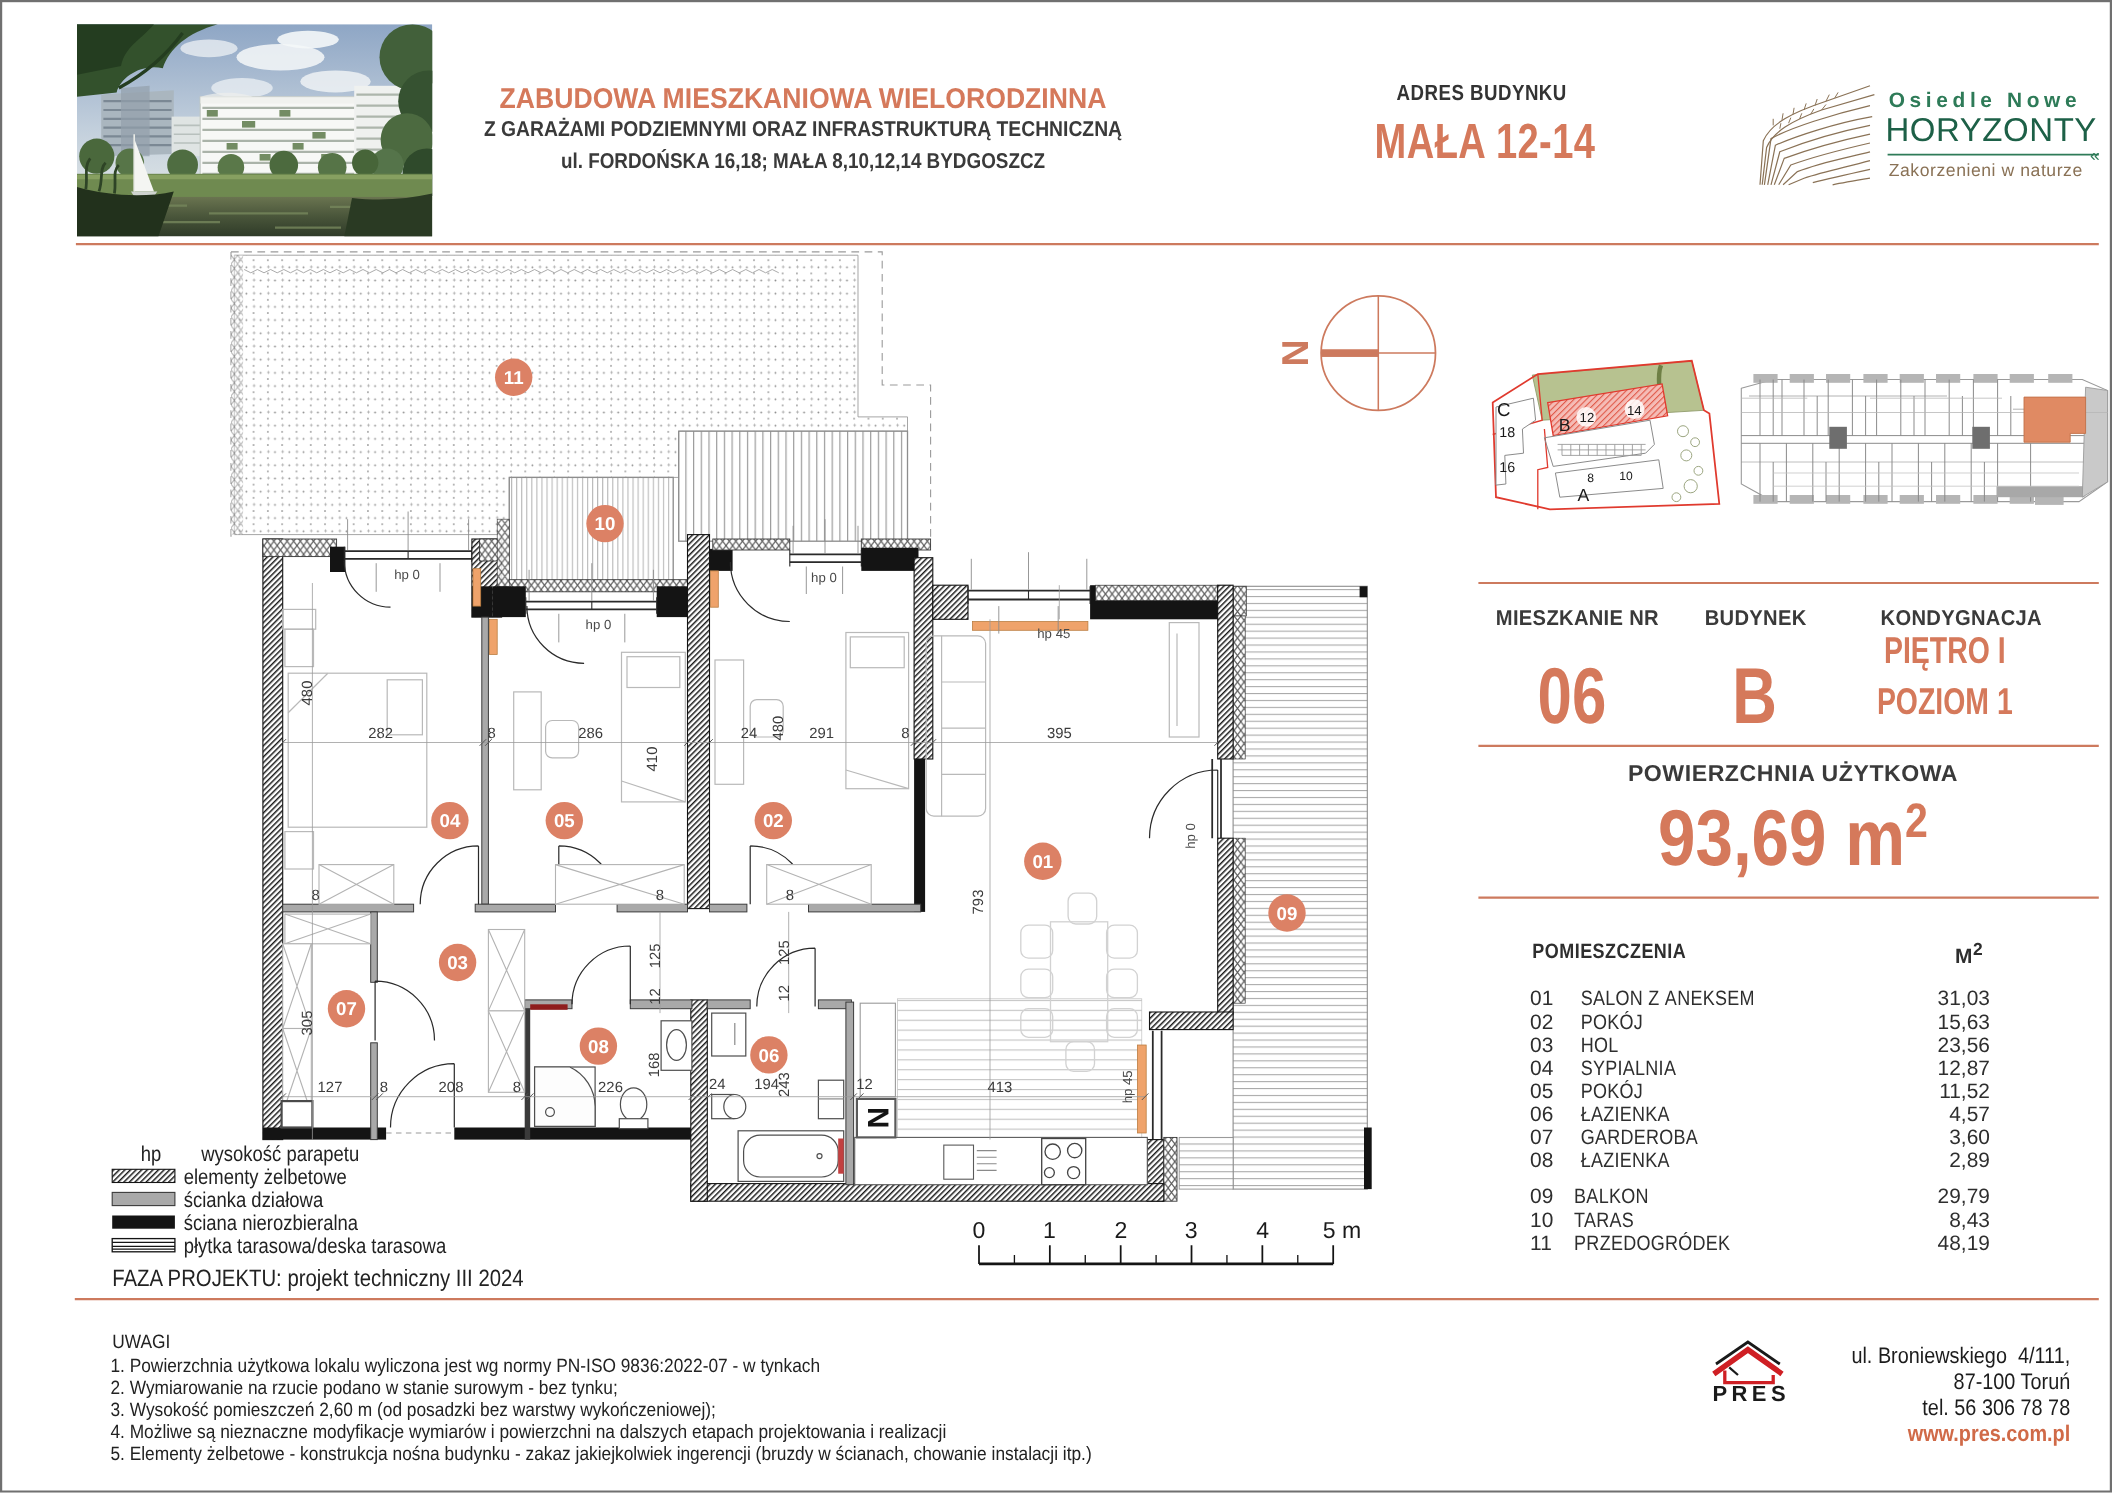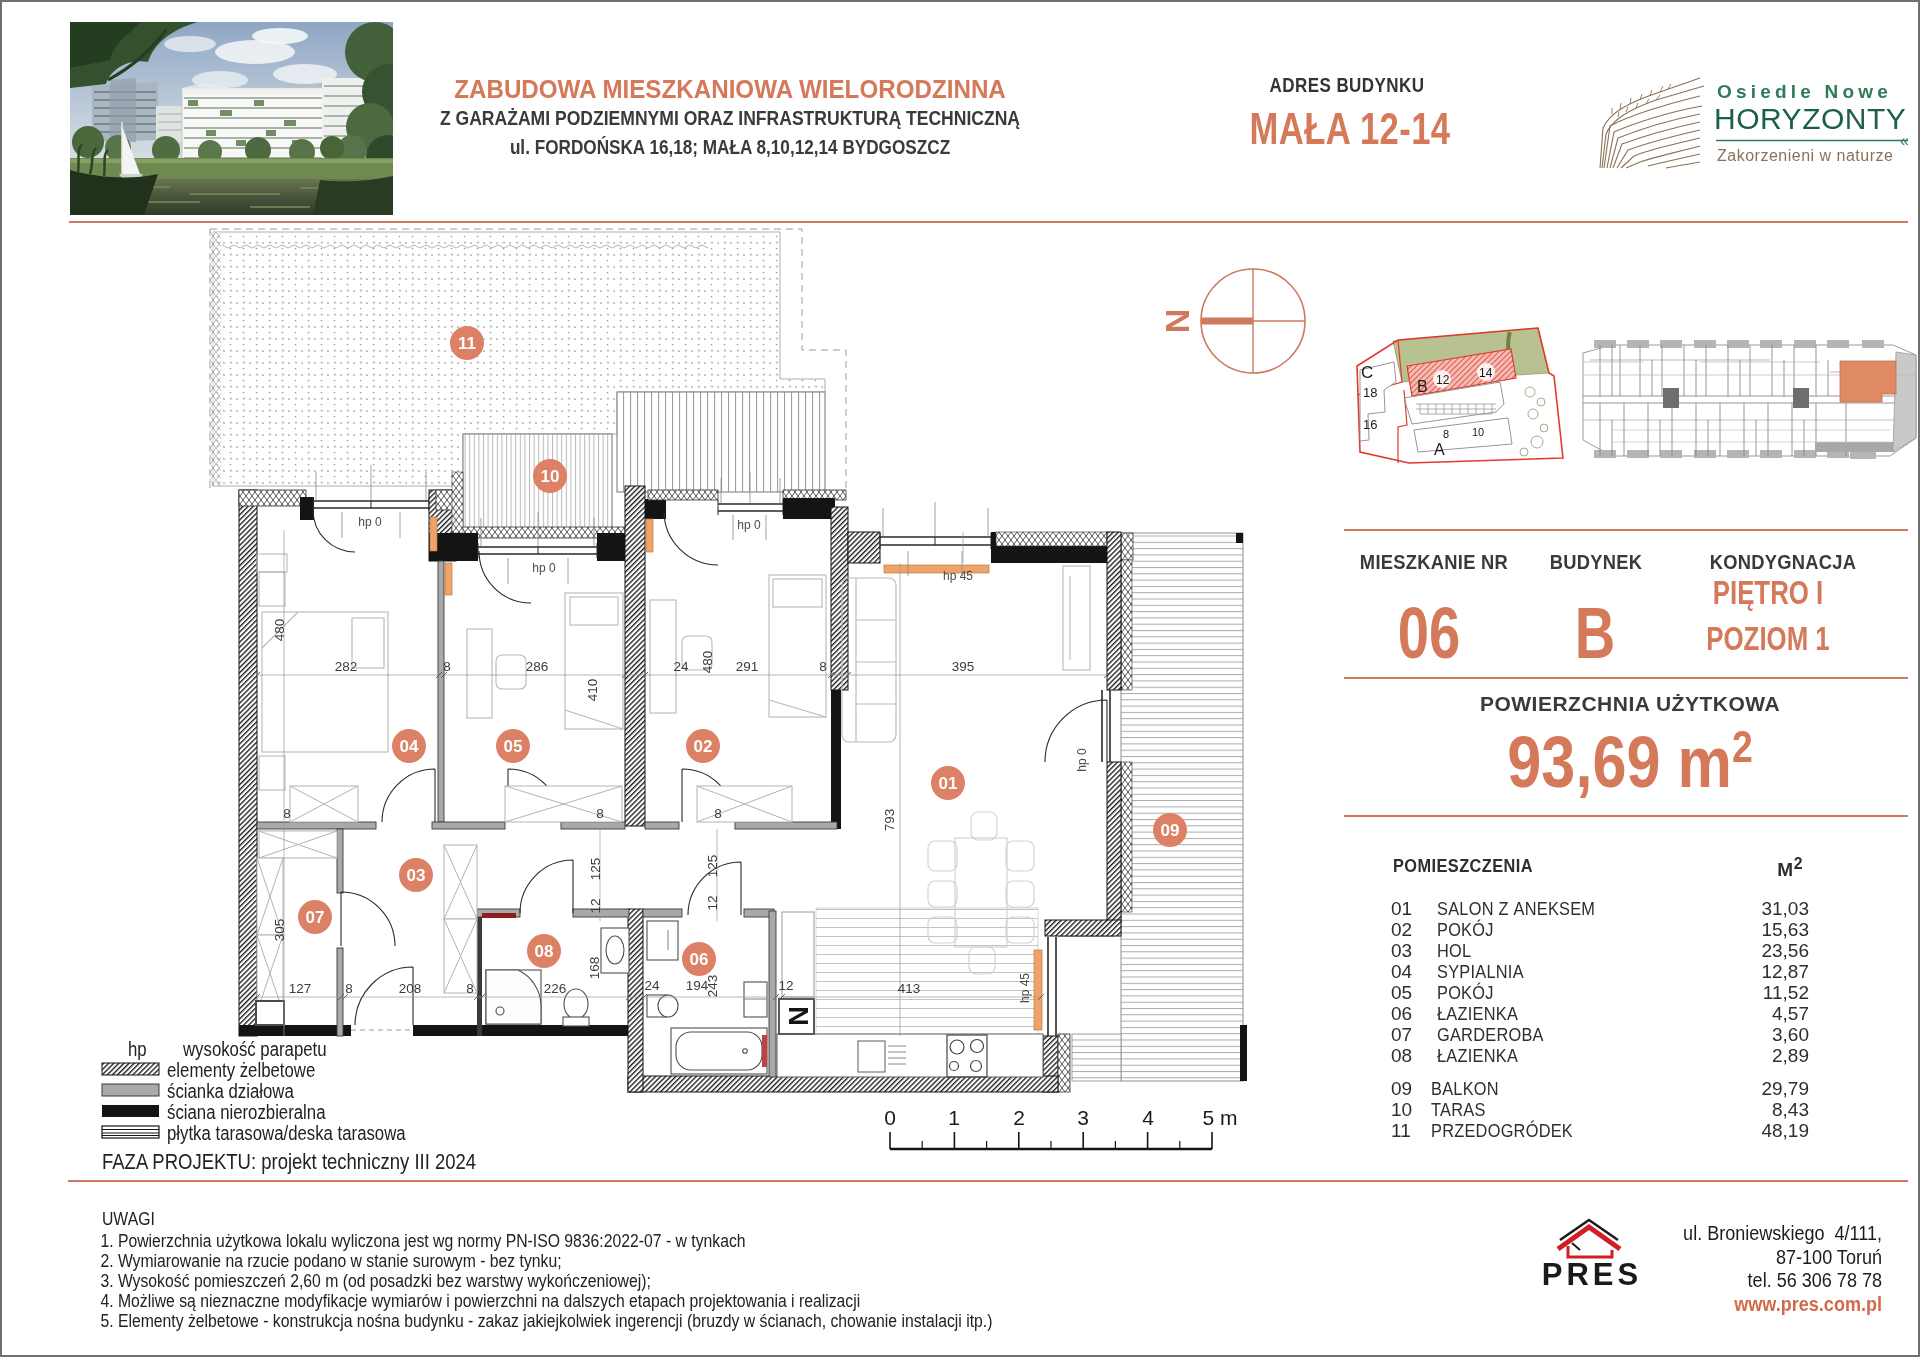--- a/index.html
+++ b/index.html
@@ -25,21 +25,21 @@
   .tab{left:1391px;top:855px;width:420px;font-size:19px;color:#2e2e2e;}
   .tab .hd{font-weight:700;letter-spacing:0.5px;}
   .row{position:absolute;left:0;width:420px;height:21px;text-decoration:underline;}
   .rn{position:absolute;left:0;}
   .rname{position:absolute;left:46px;letter-spacing:0.3px;transform:scaleX(0.86);transform-origin:0 50%;white-space:nowrap;}
   .rv{position:absolute;right:2px;text-align:right;}
   .leg{font-size:19.5px;color:#222;transform:scaleX(0.86);transform-origin:0 0;white-space:nowrap;}
   .faza{left:102px;top:1150px;font-size:21.5px;color:#222;transform:scaleX(0.86);transform-origin:0 0;white-space:nowrap;}
   .uwagi{left:102px;top:1209px;font-size:17.5px;color:#222;transform:scaleX(0.9);transform-origin:0 0;}
   .notes{left:96px;top:1231px;font-size:17.5px;color:#222;line-height:20px;transform:scaleX(0.9);transform-origin:0 0;white-space:nowrap;}
-  .pres-t{left:1530px;top:1257px;width:124px;text-align:center;font-size:31px;font-weight:700;letter-spacing:4px;color:#1a1a1a;}
+  .pres-t{left:1530px;top:1257px;width:124px;text-align:center;font-size:20px;font-weight:700;letter-spacing:4px;color:#1a1a1a;}
   .addr{left:1560px;top:1221px;width:322px;text-align:right;font-size:20.5px;color:#1c1c1c;line-height:23.5px;transform:scaleX(0.88);transform-origin:100% 0;}
   .addr .www{color:#d06a48;font-weight:700;}
 </style>
 </head>
 <body>
 
 <div class="frame"></div>
 
 <svg class="abs" style="left:70px;top:22px" width="323" height="193" viewBox="0 0 323 193">
   <defs>

